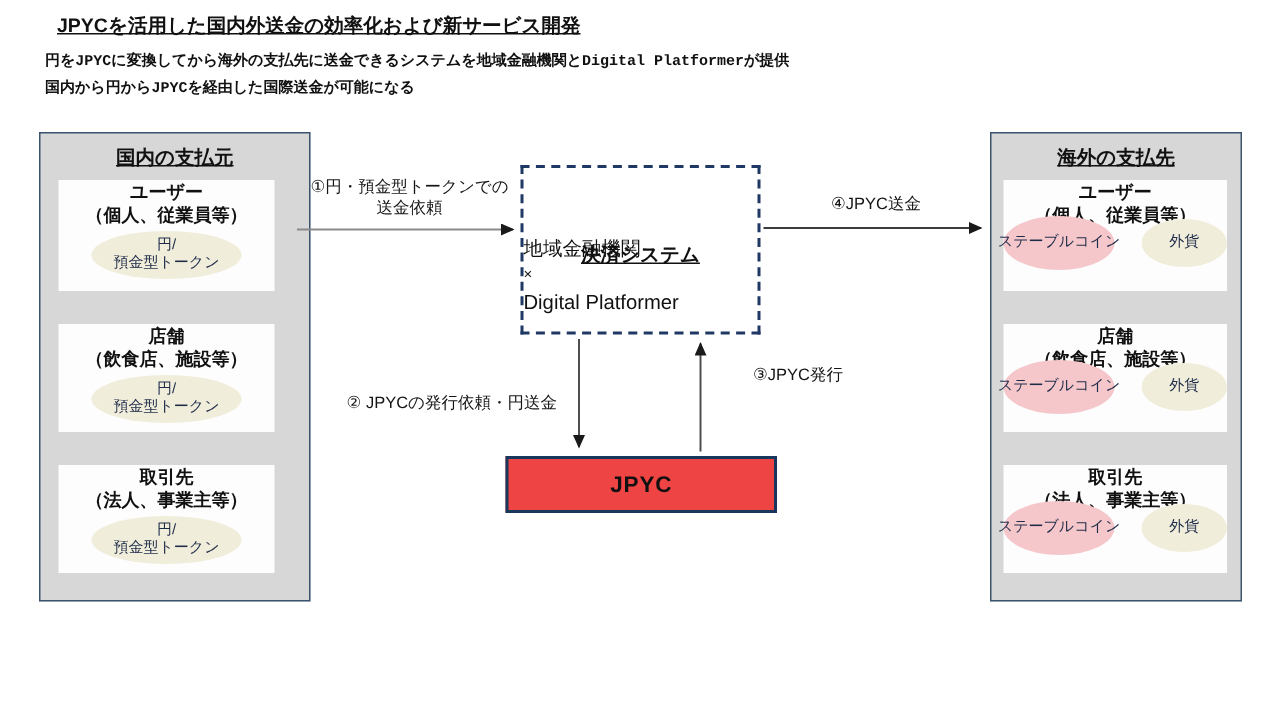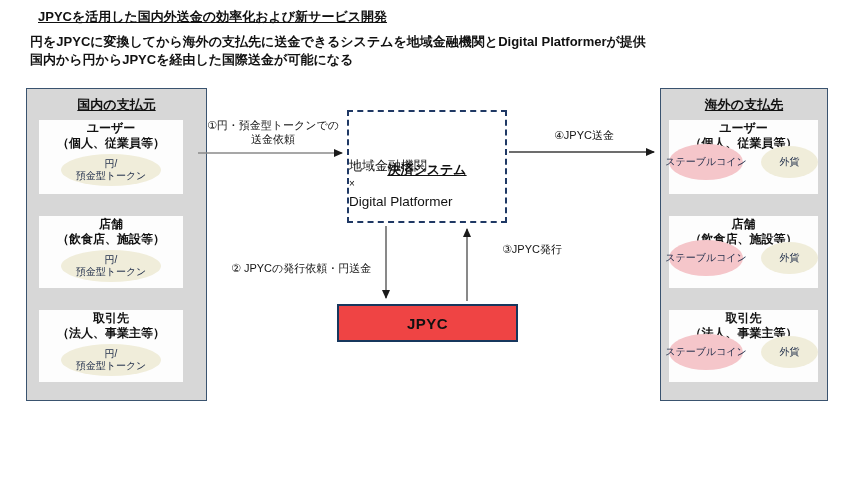--- a/index.html
+++ b/index.html
@@ -1,20 +1,20 @@
 <!DOCTYPE html>
 <html><head>
 <meta charset="utf-8">
 <style>
   * { margin:0; padding:0; box-sizing:border-box; }
   body { background:#ffffff; font-family:"Liberation Sans","DejaVu Sans",sans-serif; }
   .stage { position:relative; width:850px; height:478px; background:#ffffff; overflow:hidden; color:#111; }
 
   .doc-title { position:absolute; left:38px; top:8px; font-size:13px; font-weight:bold; text-decoration:underline; }
-  .doc-sub { position:absolute; left:30px; top:33px; font-size:13px; font-weight:bold; line-height:18px; }
+  .doc-sub { position:absolute; left:30px; top:33px; font-size:10px; font-weight:bold; line-height:18px;font-family:Liberation Mono, monospace; }
 
   .panel { position:absolute; top:88px; width:181px; height:313px; background:#d7d7d7; border:1px solid #3a536f; }
   .panel.left { left:26px; }
   .panel.right { left:660px; width:168px; }
   .panel-header { position:absolute; top:7px; left:0; width:100%; text-align:center; font-size:13px; font-weight:bold; text-decoration:underline; }
 
   .card { position:absolute; background:#fdfdfd; }
   .panel.left .card { left:12px; width:144px; }
   .panel.right .card { left:8px; width:149px; }
   .card.c1 { top:31px; height:74px; }

